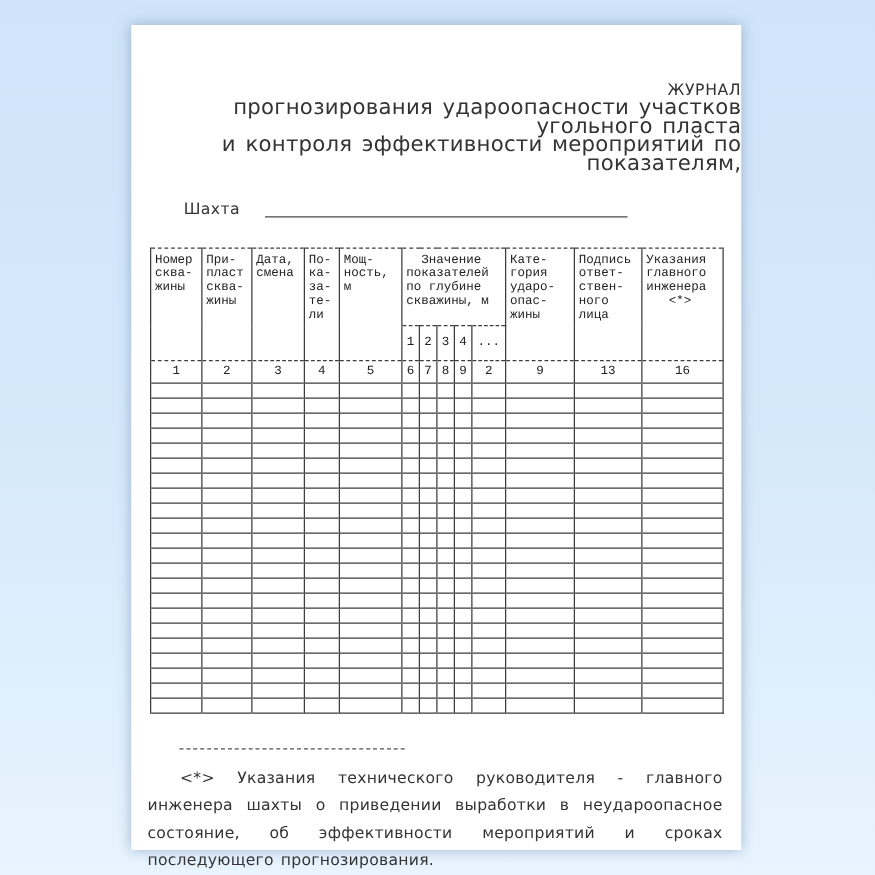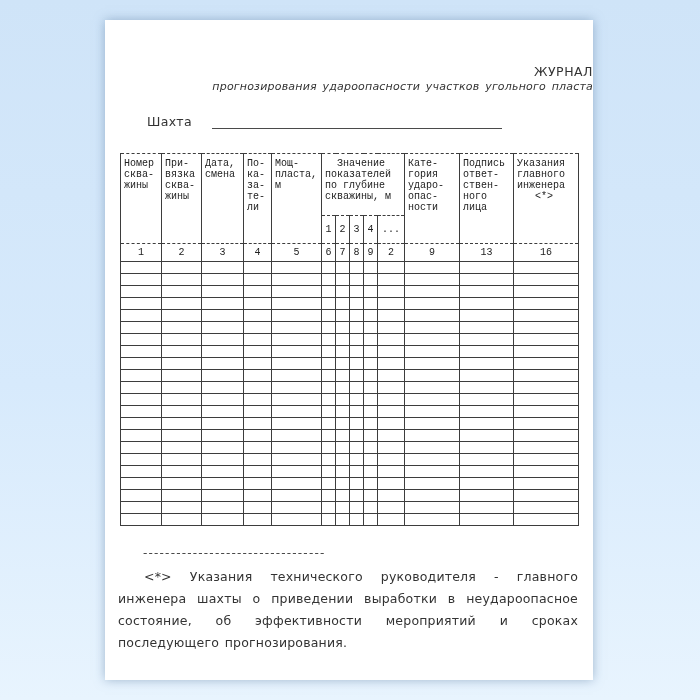--- a/index.html
+++ b/index.html
@@ -22,22 +22,22 @@
     color: #333333;
   }
 
   
   .title-block { text-align: right; }
   .doc-title {
     font-size: 12.5px; line-height: 15px;
     letter-spacing: 0.5px; word-spacing: 2px; color: #333;
   }
   .doc-subtitle div {
-    font-size: 11px; line-height: 15px;
-    letter-spacing: 0.2px; word-spacing: 2px; color: #333; font-style: italic;
+    font-size: 17px; line-height: 15px;
+    letter-spacing: 0.2px; word-spacing: 2px; color: #333;
   }
 
   
   .fields { margin: 16px 15px 0 42px; }
   .field { display: flex; align-items: flex-end; height: 19px; gap: 14px; }
   .field-label { font-size: 12.5px; letter-spacing: 0.3px; white-space: nowrap; padding-right: 6px; }
   .rule { border-bottom: 1px solid #4a4a4a; height: 14px; display: inline-block; }
   .rule-fixed { width: 290px; }
   .rule-grow { flex: 1; }
 
@@ -92,20 +92,21 @@
 </head>
 <body>
 
 <div class="stage">
   <div class="page">
 
     <div class="title-block">
       <div class="doc-title">ЖУРНАЛ</div>
       <div class="doc-subtitle">
         <div>прогнозирования удароопасности участков угольного пласта</div>
+        <div>и контроля эффективности мероприятий по показателям,</div>
       </div>
     </div>
 
     <div class="fields">
       <div class="field">
         <span class="field-label">Шахта</span>
         <span class="rule rule-fixed"></span>
       </div>
     </div>
 
@@ -124,42 +125,42 @@
         <col style="width:55px">
           <col style="width:54px">
           <col style="width:65px">
       </colgroup>
       <tbody>
         <tr class="hdr-main">
           <td class="hc" rowspan="2">Номер
 сква-
 жины</td>
           <td class="hc" rowspan="2">При-
-вязка
+пласт
 сква-
 жины</td>
           <td class="hc" rowspan="2">Дата,
 смена</td>
           <td class="hc" rowspan="2">По-
 ка-
 за-
 те-
 ли</td>
           <td class="hc" rowspan="2">Мощ-
-пласта,
+ность,
 м</td>
           <td class="hc" colspan="5">  Значение
 показателей
 по глубине
 скважины, м</td>
           <td class="hc" rowspan="2">Кате-
 гория
 ударо-
 опас-
-ности</td>
+жины</td>
           <td class="hc" rowspan="2">Подпись
 ответ-
 ствен-
 ного
 лица</td>
           <td class="hc" rowspan="2">Указания
 главного
 инженера
    &lt;*&gt;</td>
         </tr>

